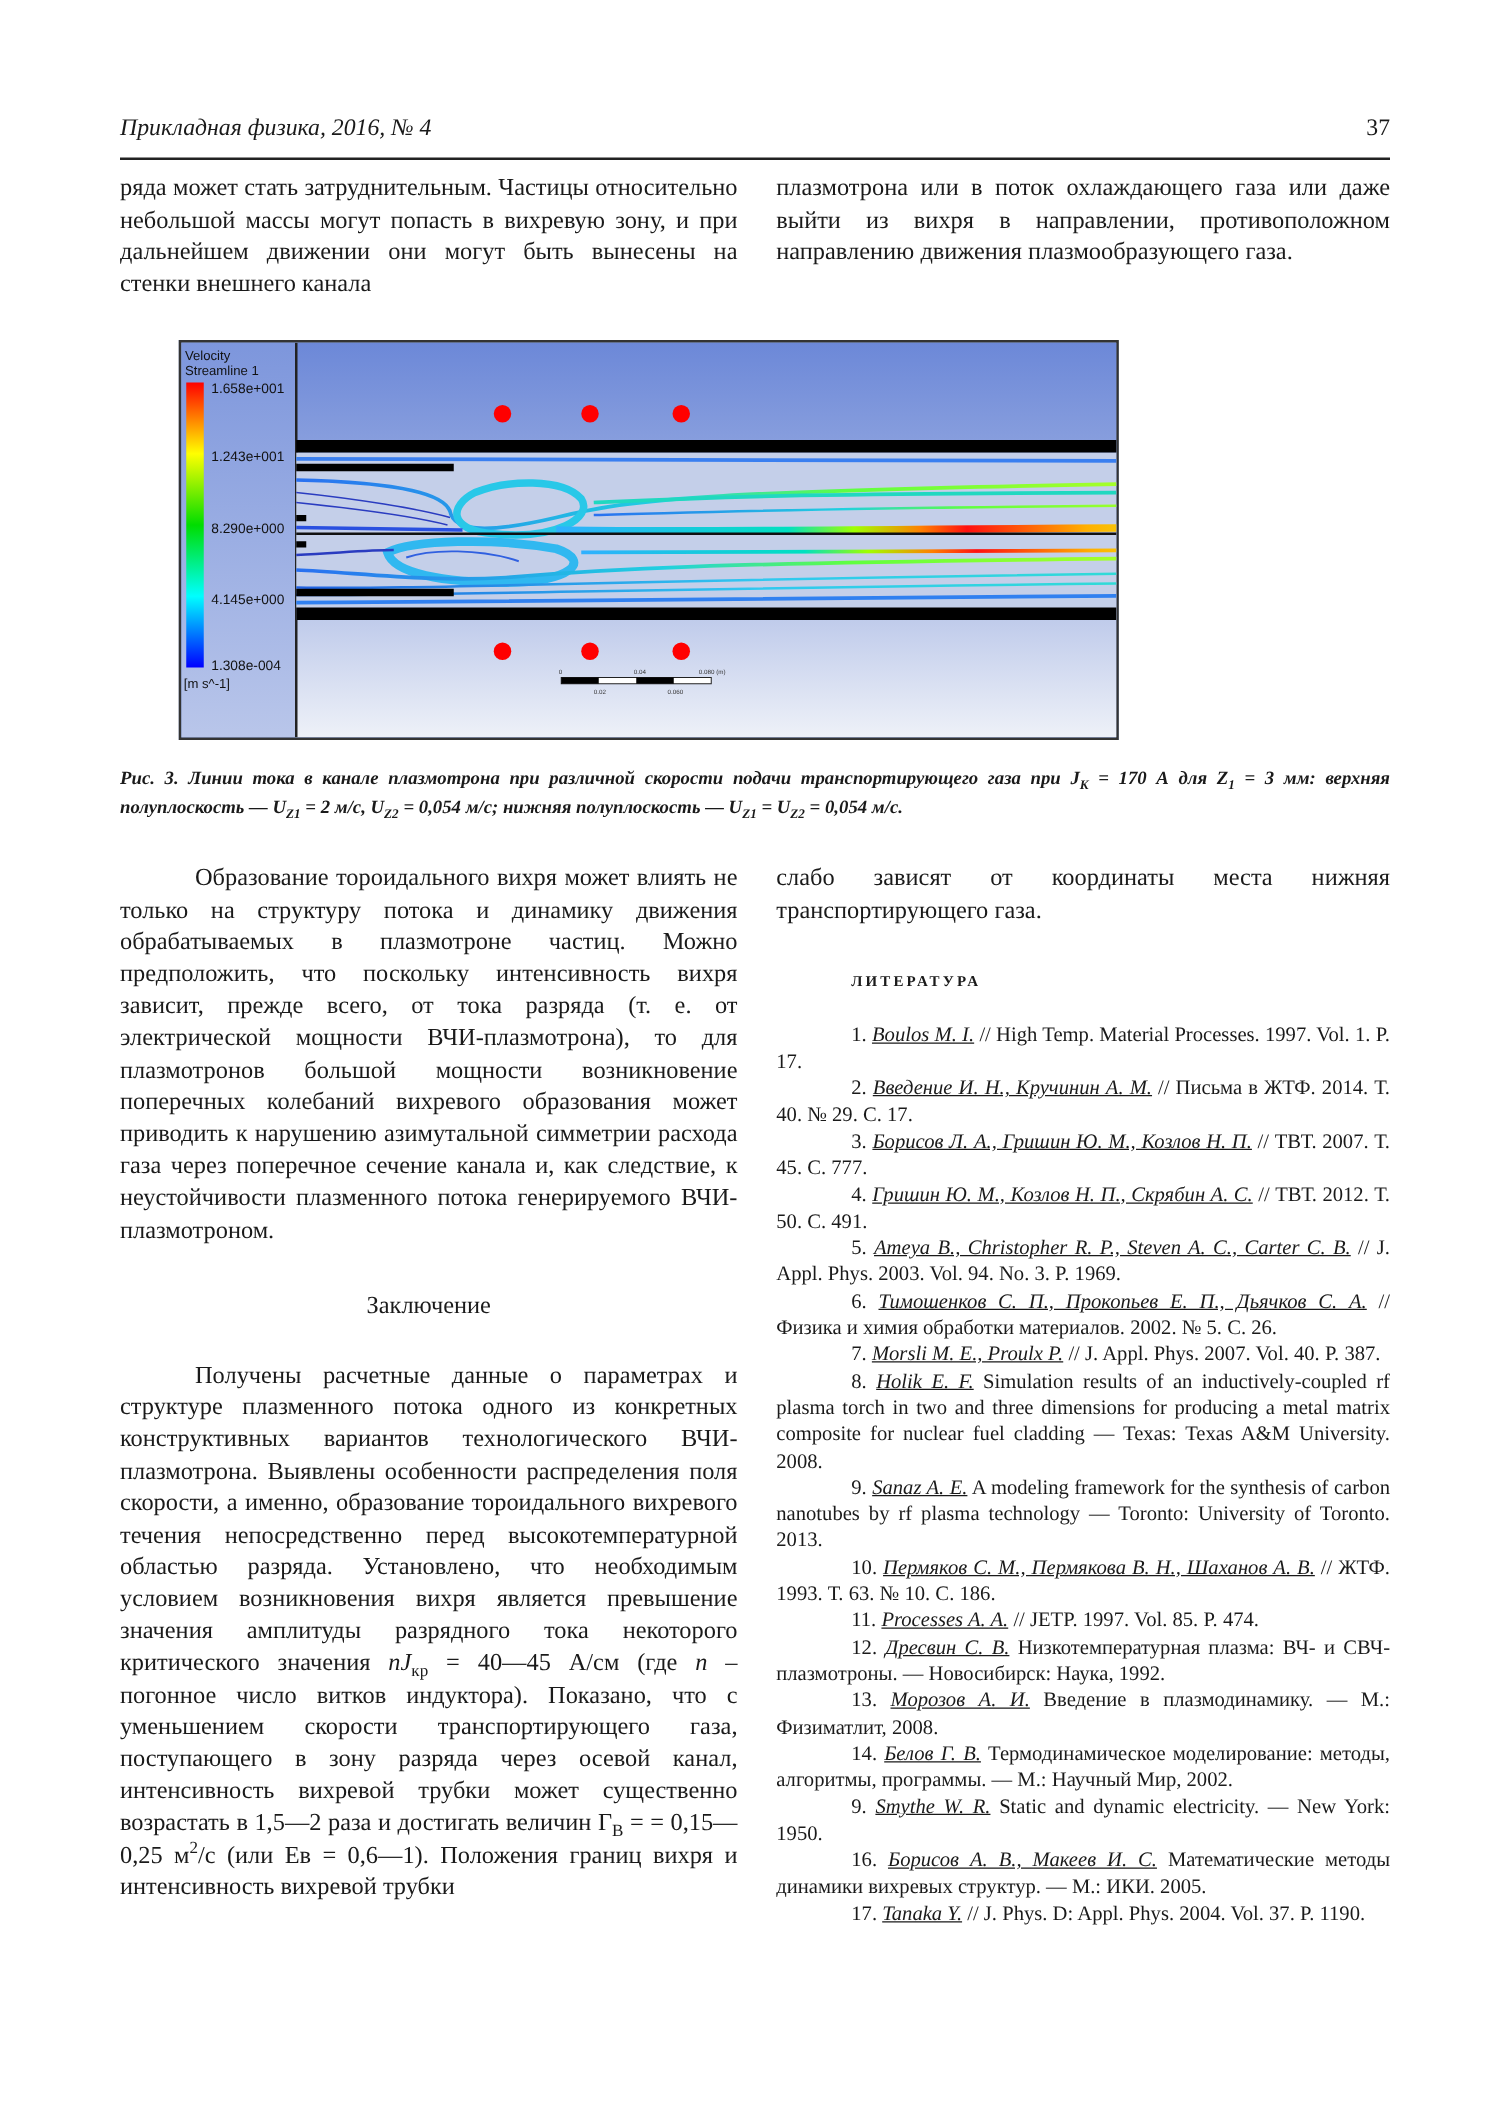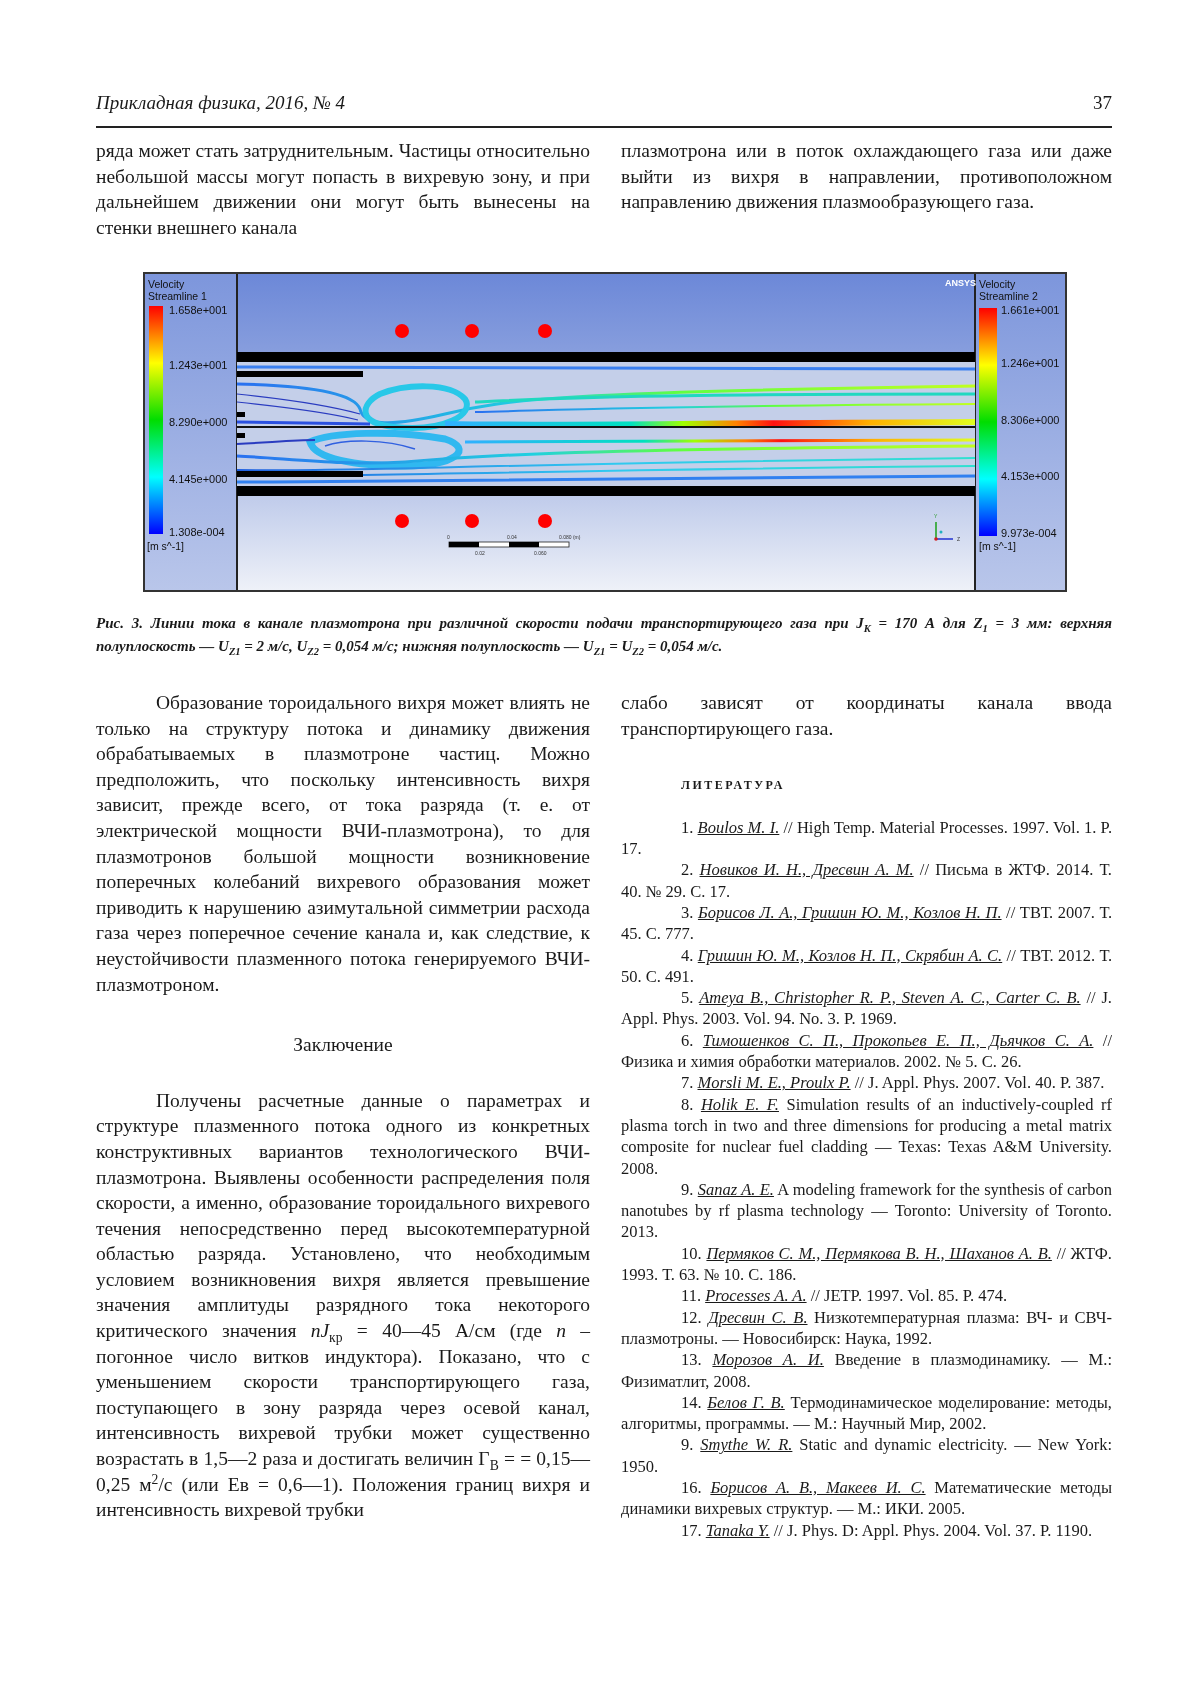--- a/index.html
+++ b/index.html
@@ -9,21 +9,21 @@
   .header .journal { position: absolute; left: 0; top: 0; font-style: italic; font-size: 19px; }
   .header .pagenum { position: absolute; right: 0; top: 0; font-size: 19px; }
   .header-rule { position: absolute; left: 96px; top: 126px; width: 1016px; height: 0; border-top: 2px solid #222; }
 
   .col { position: absolute; font-size: 19.5px; line-height: 25.6px; text-align: justify; }
   .col p { margin: 0; }
   .indent { text-indent: 60px; }
   .col-left-top { left: 96px; top: 138px; width: 494px; }
   .col-right-top { left: 621px; top: 138px; width: 491px; }
 
-  .figure { position: absolute; left: 143px; top: 272px; width: 924px; height: 320px;
+  .figure { position: absolute; left: 143px; top: 272px; width: 752px; height: 320px;
             border: 2px solid #333; box-sizing: border-box; background: #8fa6d9; overflow: hidden; }
   .figure svg { display: block; }
 
   .caption { position: absolute; left: 96px; top: 612px; width: 1016px; font-size: 15px; line-height: 23px;
              font-weight: bold; font-style: italic; text-align: justify; }
 
   .col-left-bot { left: 96px; top: 690px; width: 494px; }
   .col-right-bot { left: 621px; top: 690px; width: 491px; }
   .section-title { text-align: center; font-weight: normal; font-size: 19.5px; margin: 35px 0 30px 0; }
   .refs-title { font-weight: bold; font-size: 12px; letter-spacing: 2.5px; margin: 32px 0 18px 60px; }
@@ -192,25 +192,25 @@
   <span>Линии тока в канале плазмотрона при различной скорости подачи транспортирующего газа при J</span><sub>K</sub><span> = 170 А для Z</span><sub>1</sub><span> = 3 мм: верхняя полуплоскость — U</span><sub>Z1</sub><span> = 2 м/с, U</span><sub>Z2</sub><span> = 0,054 м/с; нижняя полуплоскость — U</span><sub>Z1</sub><span> = U</span><sub>Z2</sub><span> = 0,054 м/с.</span>
 </div>
 
 <div class="col col-left-bot">
   <p class="indent">Образование тороидального вихря может влиять не только на структуру потока и динамику движения обрабатываемых в плазмотроне частиц. Можно предположить, что поскольку интенсивность вихря зависит, прежде всего, от тока разряда (т. е. от электрической мощности ВЧИ-плазмотрона), то для плазмотронов большой мощности возникновение поперечных колебаний вихревого образования может приводить к нарушению азимутальной симметрии расхода газа через поперечное сечение канала и, как следствие, к неустойчивости плазменного потока генерируемого ВЧИ-плазмотроном.</p>
   <div class="section-title">Заключение</div>
   <p class="indent"><span>Получены расчетные данные о параметрах и структуре плазменного потока одного из конкретных конструктивных вариантов технологического ВЧИ-плазмотрона. Выявлены особенности распределения поля скорости, а именно, образование тороидального вихревого течения непосредственно перед высокотемпературной областью разряда. Установлено, что необходимым условием возникновения вихря является превышение значения амплитуды разрядного тока некоторого критического значения </span><i>nJ</i><sub>кр</sub><span> = 40—45 А/см (где </span><i>n</i><span> – погонное число витков индуктора). Показано, что с уменьшением скорости транспортирующего газа, поступающего в зону разряда через осевой канал, интенсивность вихревой трубки может существенно возрастать в 1,5—2 раза и достигать величин Г</span><sub>В</sub><span> = = 0,15—0,25 м</span><sup>2</sup><span>/с (или Ев = 0,6—1). Положения границ вихря и интенсивность вихревой трубки</span></p>
 </div>
 
 <div class="col col-right-bot">
-  <p>слабо зависят от координаты канала ввода транспортирующего газа.</p>
+  <p>слабо зависят от координаты места нижняя транспортирующего газа.</p>
   <div class="refs-title">ЛИТЕРАТУРА</div>
   <div class="refs" id="refs">
       <p class="ref"><span>1. </span><span class="auth">Boulos M. I.</span><span> // High Temp. Material Processes. 1997. Vol. 1. P. 17.</span></p>
-      <p class="ref"><span>2. </span><span class="auth">Новиков И. Н., Дресвин А. М.</span><span> // Письма в ЖТФ. 2014. Т. 40. № 29. С. 17.</span></p>
+      <p class="ref"><span>2. </span><span class="auth">Введение И. Н., Кручинин А. М.</span><span> // Письма в ЖТФ. 2014. Т. 40. № 29. С. 17.</span></p>
       <p class="ref"><span>3. </span><span class="auth">Борисов Л. А., Гришин Ю. М., Козлов Н. П.</span><span> // ТВТ. 2007. Т. 45. С. 777.</span></p>
       <p class="ref"><span>4. </span><span class="auth">Гришин Ю. М., Козлов Н. П., Скрябин А. С.</span><span> // ТВТ. 2012. Т. 50. С. 491.</span></p>
       <p class="ref"><span>5. </span><span class="auth">Ameya B., Christopher R. P., Steven A. C., Carter C. B.</span><span> // J. Appl. Phys. 2003. Vol. 94. No. 3. P. 1969.</span></p>
       <p class="ref"><span>6. </span><span class="auth">Тимошенков С. П., Прокопьев Е. П., Дьячков С. А.</span><span> // Физика и химия обработки материалов. 2002. № 5. С. 26.</span></p>
       <p class="ref"><span>7. </span><span class="auth">Morsli M. E., Proulx P.</span><span> // J. Appl. Phys. 2007. Vol. 40. P. 387.</span></p>
       <p class="ref"><span>8. </span><span class="auth">Holik E. F.</span><span> Simulation results of an inductively-coupled rf plasma torch in two and three dimensions for producing a metal matrix composite for nuclear fuel cladding  — Texas: Texas A&amp;M University. 2008.</span></p>
       <p class="ref"><span>9. </span><span class="auth">Sanaz A. E.</span><span> A modeling framework for the synthesis of carbon nanotubes by rf plasma technology — Toronto: University of Toronto. 2013.</span></p>
       <p class="ref"><span>10. </span><span class="auth">Пермяков С. М., Пермякова В. Н., Шаханов А. В.</span><span> // ЖТФ. 1993. Т. 63. № 10. С. 186.</span></p>
       <p class="ref"><span>11. </span><span class="auth">Processes A. A.</span><span> // JETP. 1997. Vol. 85. P. 474.</span></p>
       <p class="ref"><span>12. </span><span class="auth">Дресвин С. В.</span><span> Низкотемпературная плазма: ВЧ- и СВЧ-плазмотроны. — Новосибирск: Наука, 1992.</span></p>

